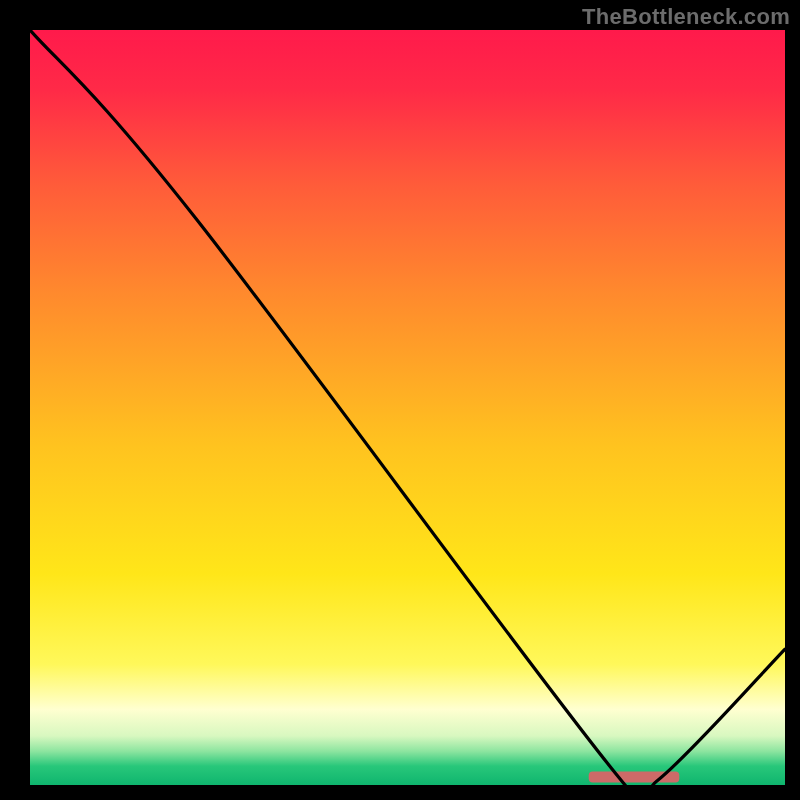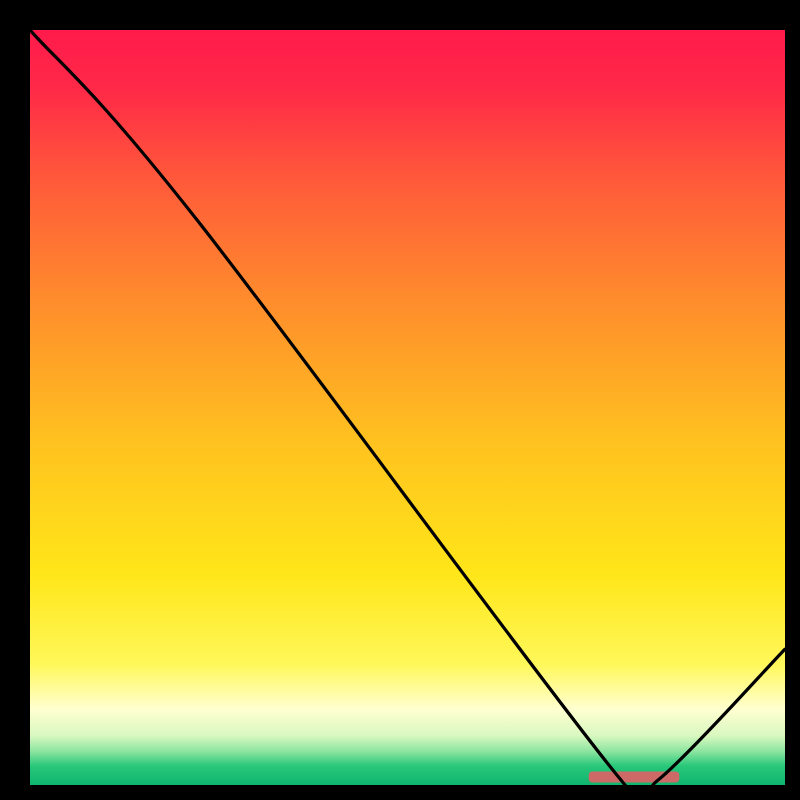--- a/index.html
+++ b/index.html
@@ -34,20 +34,21 @@
     width: 755px;
     height: 755px;
   }
   svg { display: block; }
 </style>
 </head>
 <body>
 
 <div class="frame">
 
+  <div class="attribution">TheBottleneck.com</div>
 
   <div class="plot">
     <svg id="chart-svg" viewBox="0 0 755 755" width="755" height="755" preserveAspectRatio="none">
       <defs>
         <linearGradient id="bg-grad" x1="0" y1="0" x2="0" y2="1">
             <stop offset="0.00%" stop-color="#ff1a4b"></stop>
             <stop offset="8.00%" stop-color="#ff2a47"></stop>
             <stop offset="20.00%" stop-color="#ff5a3a"></stop>
             <stop offset="35.00%" stop-color="#ff8a2d"></stop>
             <stop offset="55.00%" stop-color="#ffc31f"></stop>

